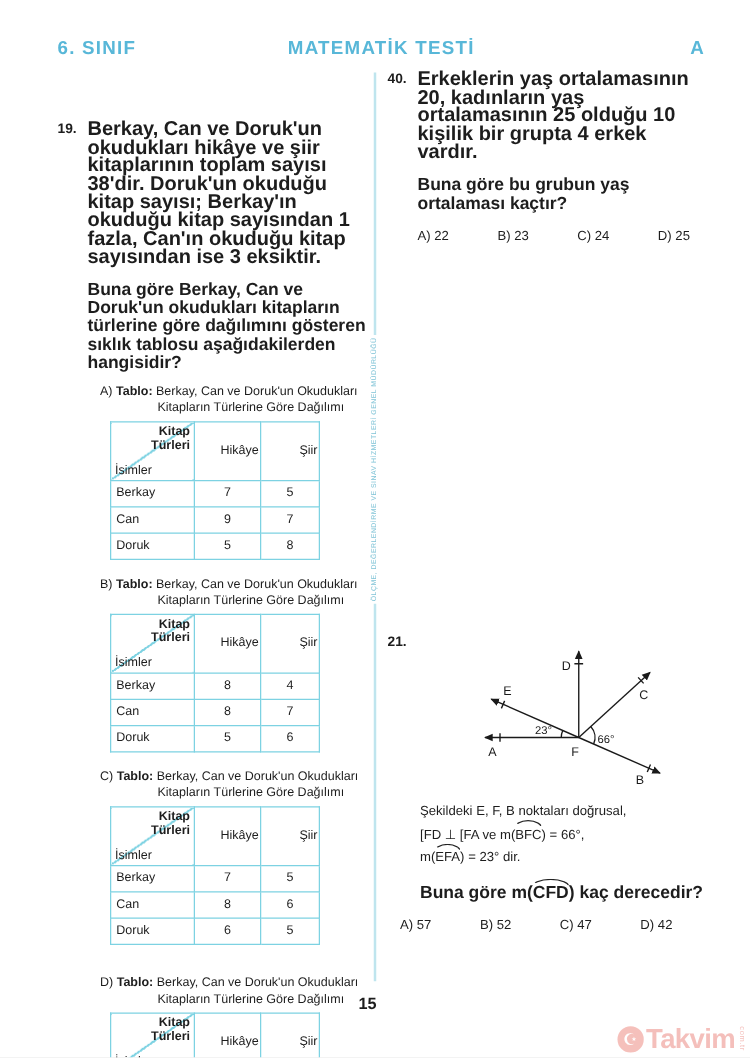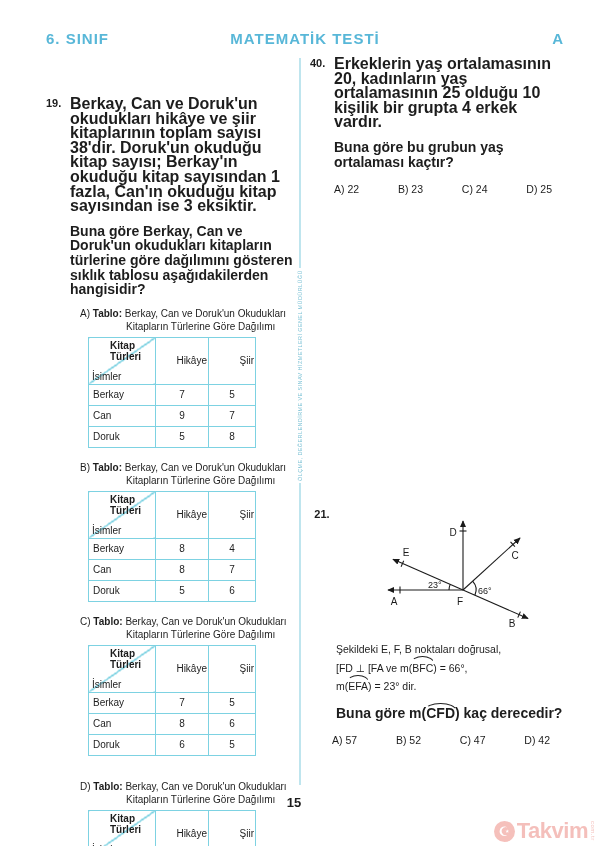--- a/index.html
+++ b/index.html
@@ -38,29 +38,29 @@
   .opt-caption .bold{font-weight:bold;}
   .caption-line2{padding-left:46px;}
   table.freq-table{border-collapse:collapse;margin:3px 0 0 42px;}
   table.freq-table td{border:1.4px solid #7dd2e2;font-size:10px;}
   td.corner{
     width:66px;height:46px;position:relative;padding:0;
     background:linear-gradient(to bottom right,
       transparent calc(50% - .8px), #7dd2e2 calc(50% - .8px),
       #7dd2e2 calc(50% + .8px), transparent calc(50% + .8px));
   }
-  .corner-top{position:absolute;top:2px;right:3px;text-align:left;font-weight:bold;width:42px;line-height:11px;}
+  .corner-top{position:absolute;top:2px;right:3px;text-align:right;font-weight:bold;width:42px;line-height:11px;}
   .corner-bottom{position:absolute;bottom:2px;left:3px;font-weight:normal;}
   td.colhead{width:50px;text-align:right;}
   td.colhead.narrow{width:44px;}
   td.name{height:18px;padding-left:4px;}
   td.num{text-align:center;}
   
   .q21{margin-top:313px;}
-  .fig-row{display:flex;align-items:flex-start;text-align:center;}
+  .fig-row{display:flex;align-items:flex-start;}
   .fig-row svg{margin-left:32px;display:block;}
   .math-lines{margin-left:26px;margin-top:7px;font-size:10.5px;line-height:18.5px;}
   .overarc{position:relative;display:inline-block;}
   .overarc::before{
     content:"";position:absolute;left:-1px;right:-1px;top:-2.5px;height:5px;
     border:1px solid transparent;border-top:1.1px solid #222;
     border-radius:50% 50% 0 0 / 100% 100% 0 0;
   }
   
   .page-number{position:absolute;left:0;right:12px;bottom:36px;text-align:center;font-weight:bold;font-size:13px;}
@@ -302,21 +302,21 @@
         </div>
         <div>
           <span>m(</span><span class="overarc">EFA</span><span>) = 23° dir.</span>
         </div>
       </div>
 
       <div class="q-bold" style="margin-left:26px;">
         <span>Buna göre m(</span><span class="overarc">CFD</span><span>) kaç derecedir?</span>
       </div>
 
-      <div class="opts" style="margin-left:22px;">
+      <div class="opts" style="margin-left:10px;">
         <span>A) 57</span>
         <span>B) 52</span>
         <span>C) 47</span>
         <span>D) 42</span>
       </div>
     </div>
   </div>
 
   <div class="page-number">15</div>
 

